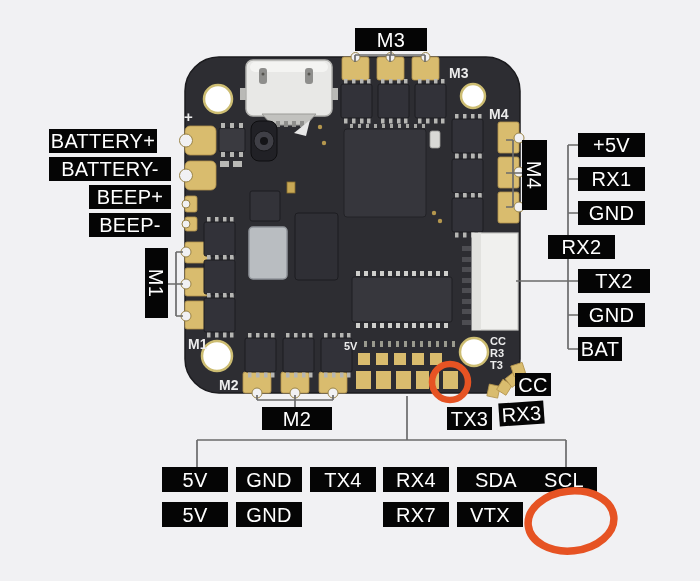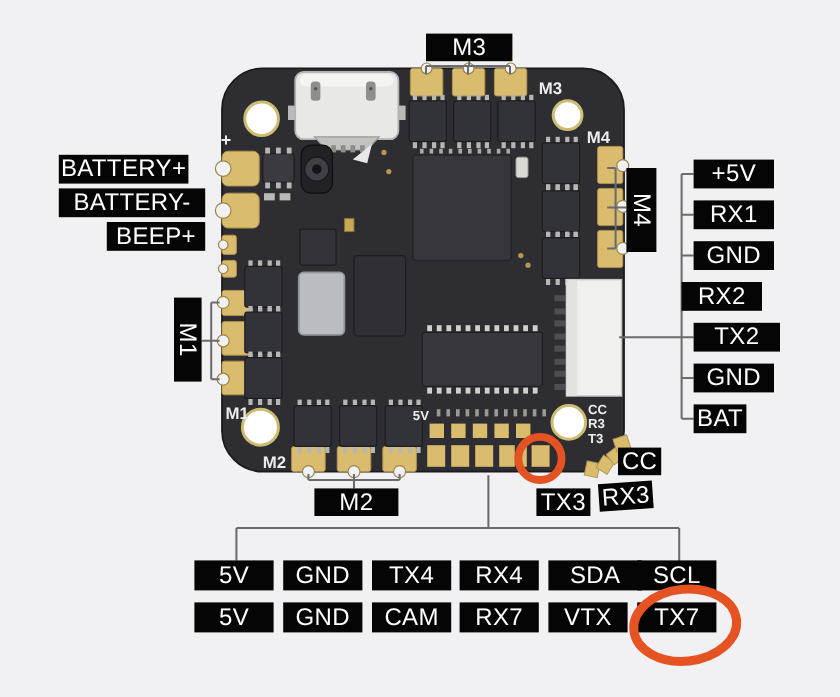--- a/index.html
+++ b/index.html
@@ -280,54 +280,53 @@
         M568,281 L578,281 M568,315 L578,315 M568,349 L578,349"></path>
       <path d="M407,396 L407,440 M197,440 L566,440 M197,440 L197,467 M566,440 L566,468"></path>
     </g>
   </svg>
 
   <div class="pin" style="left:355px;top:28px;width:72px;height:23px">M3</div>
 
   <div class="pin" style="left:49px;top:129px;width:108px;height:24px">BATTERY+</div>
   <div class="pin" style="left:89px;top:185px;width:82px;height:24px">BEEP+</div>
   <div class="pin" style="left:49px;top:157px;width:122px;height:24px">BATTERY-</div>
+  <div class="pin" style="left:89px;top:213px;width:82px;height:24px">BEEP-</div>
 
   <div class="pin vert" style="left:145px;top:248px;width:23px;height:70px">
       <span>M1</span>
     </div>
   <div class="pin vert" style="left:522px;top:140px;width:25px;height:70px">
       <span>M4</span>
     </div>
 
   <div class="pin" style="left:578px;top:133px;width:67px;height:24px">+5V</div>
   <div class="pin" style="left:578px;top:167px;width:67px;height:24px">RX1</div>
   <div class="pin" style="left:578px;top:201px;width:67px;height:24px">GND</div>
-  <div class="pin" style="left:568px;top:235px;width:67px;height:24px">RX2</div>
+  <div class="pin" style="left:548px;top:235px;width:67px;height:24px">RX2</div>
   <div class="pin" style="left:578px;top:269px;width:72px;height:24px">TX2</div>
   <div class="pin" style="left:578px;top:303px;width:67px;height:24px">GND</div>
   <div class="pin" style="left:578px;top:337px;width:44px;height:24px">BAT</div>
 
   <div class="pin" style="left:515px;top:373px;width:36px;height:23px">CC</div>
   <div class="pin" style="left:499px;top:402px;width:45px;height:23px;transform:rotate(-4deg)">RX3</div>
   <div class="pin" style="left:447px;top:407px;width:45px;height:23px">TX3</div>
 
   <div class="pin" style="left:262px;top:407px;width:70px;height:23px">M2</div>
 
   <div class="pin" style="left:162px;top:467px;width:66px;height:25px">5V</div>
   <div class="pin" style="left:236px;top:467px;width:66px;height:25px">GND</div>
   <div class="pin" style="left:310px;top:467px;width:66px;height:25px">TX4</div>
   <div class="pin" style="left:383px;top:467px;width:66px;height:25px">RX4</div>
   <div class="pin" style="left:457px;top:467px;width:78px;height:25px">SDA</div>
   <div class="pin" style="left:531px;top:467px;width:66px;height:25px">SCL</div>
 
   <div class="pin" style="left:162px;top:502px;width:66px;height:25px">5V</div>
   <div class="pin" style="left:236px;top:502px;width:66px;height:25px">GND</div>
-  <div class="pin" style="left:310px;top:502px;width:66px;height:25px">CAM</div>
   <div class="pin" style="left:383px;top:502px;width:66px;height:25px">RX7</div>
   <div class="pin" style="left:457px;top:502px;width:66px;height:25px">VTX</div>
-  <div class="pin" style="left:531px;top:502px;width:66px;height:25px">TX7</div>
 
   <svg class="layer annot-layer" width="700" height="581" viewBox="0 0 700 581">
     <circle cx="450" cy="382" r="18" fill="none" stroke="#e65323" stroke-width="6.5"></circle>
     <ellipse cx="571" cy="521" rx="43" ry="30" fill="none" stroke="#e65323" stroke-width="7.5" transform="rotate(-6 571 521)"></ellipse>
   </svg>
 
 </div>
 
 </body></html>

